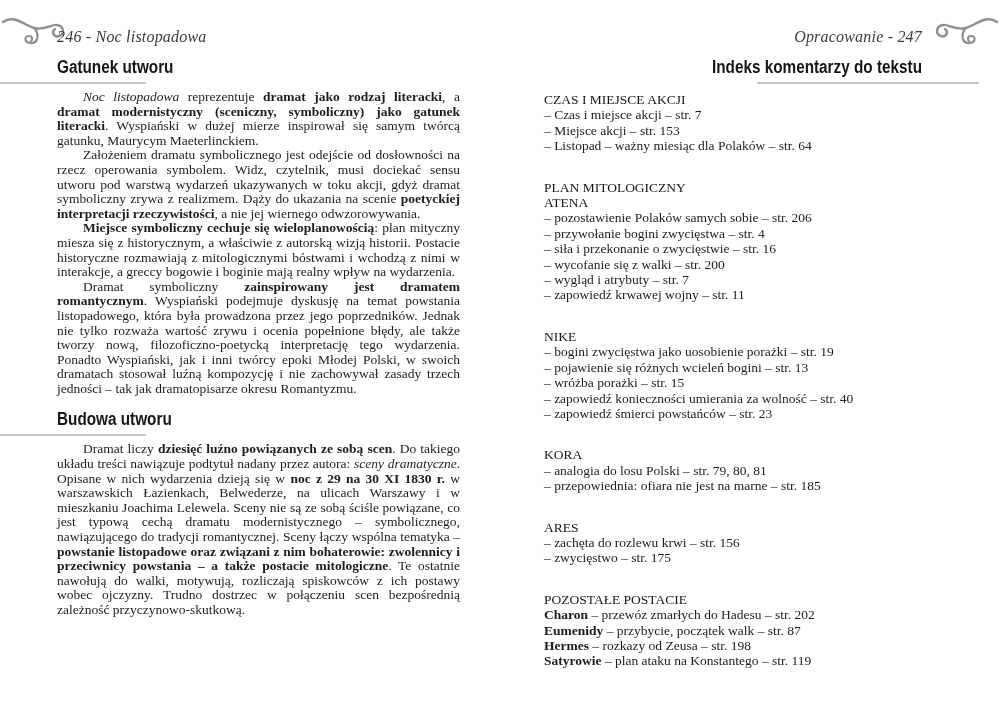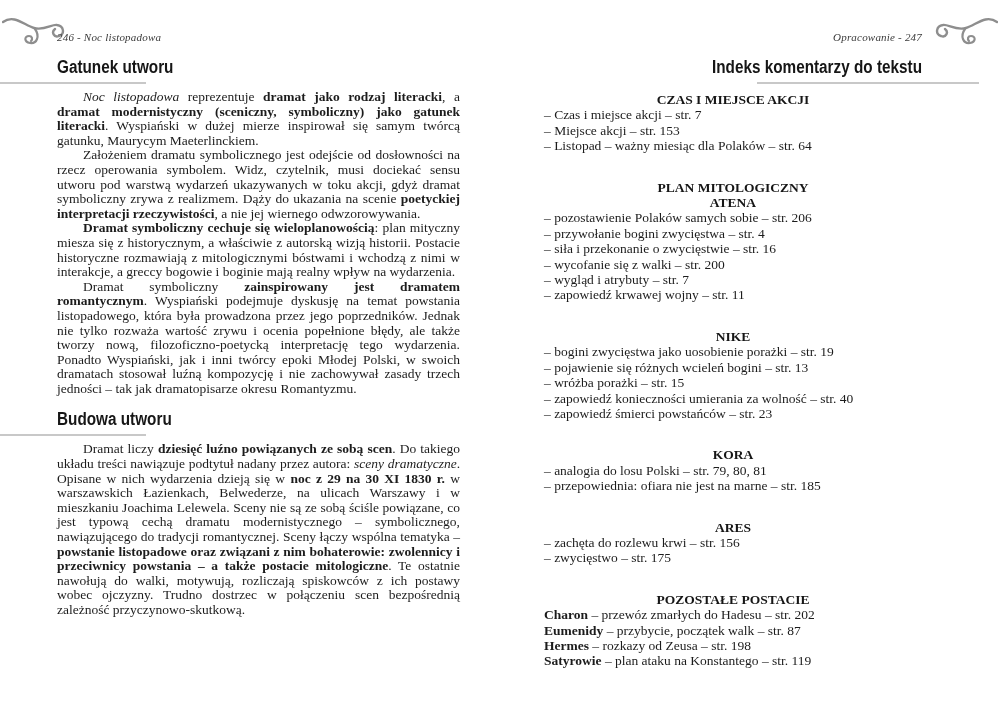--- a/index.html
+++ b/index.html
@@ -7,21 +7,21 @@
     width:1000px;height:707px;position:relative;background:#ffffff;
     font-family:"Liberation Serif", serif;color:#1c1c1c;overflow:hidden;
   }
   .flourish{position:absolute;top:12px;width:70px;height:42px;}
   .fl-left{left:2px;}
   .fl-right{left:928px;transform:scaleX(-1);}
   .page-col{position:absolute;top:30px;}
   .page-left{left:57px;width:403px;}
   .page-right{left:544px;width:378px;}
   .running-head{
-    font-style:italic;font-size:11px;line-height:14px;color:#3a3a3a;
+    font-style:italic;font-size:16px;line-height:14px;color:#3a3a3a;
     letter-spacing:.2px;
   }
   .running-head.rh-right{text-align:right;}
   .sec-title{
     font-family:"Liberation Sans", sans-serif;font-weight:700;
     font-size:18px;line-height:20px;margin:13px 0 0 0;color:#161616;
     transform:scaleX(.85);transform-origin:left bottom;letter-spacing:0;
   }
   .index-title{
     font-family:"Liberation Sans", sans-serif;font-weight:700;
@@ -38,21 +38,21 @@
   }
   .body-par{
     font-size:13.5px;line-height:14.6px;text-align:justify;
     text-indent:26px;margin:0;
   }
   .b{font-weight:bold;}
   .i{font-style:italic;}
   .index-group{margin-top:26px;}
   .index-group:first-child{margin-top:3px;}
   .index-heading{
-    font-weight:bold;font-size:13.5px;line-height:15.4px;color:#161616;text-align:center;
+    font-weight:normal;font-size:13.5px;line-height:15.4px;color:#161616;
   }
   .index-item{font-size:13.5px;line-height:15.4px;}
 </style>
 </head>
 <body>
 
 <svg class="flourish fl-left" viewBox="0 0 70 42" aria-hidden="true">
   <path d="M 1 10 C 12 2, 22 13, 32 16 C 42 19, 50 12, 55 13 C 62 14, 63 22, 57 24 C 52 26, 49 20, 53 17" fill="none" stroke-width="2.4" stroke-linecap="round" stroke="#8e8e8e"></path>
   <path d="M 33 17 C 38 24, 35 32, 28 31 C 22 30, 22 24, 27 24 C 30 24, 31 27, 29 29" fill="none" stroke-width="2.2" stroke-linecap="round" stroke="#8e8e8e"></path>
 </svg>
@@ -62,21 +62,21 @@
 </svg>
 
 <div class="page-col page-left">
   <div class="running-head">246 - Noc listopadowa</div>
   <div id="left-sections">
       <section>
         <h2 class="sec-title">Gatunek utworu</h2>
         <div class="sec-rule"></div>
         <p class="body-par"><span class="i">Noc listopadowa</span><span> reprezentuje </span><span class="b">dramat jako rodzaj literacki</span><span>, a </span><span class="b">dramat modernistyczny (sceniczny, symboliczny) jako gatunek literacki</span><span>. Wyspiański w dużej mierze inspirował się samym twórcą gatunku, Maurycym Maeterlinckiem.</span></p>
         <p class="body-par"><span>Założeniem dramatu symbolicznego jest odejście od dosłowności na rzecz operowania symbolem. Widz, czytelnik, musi dociekać sensu utworu pod warstwą wydarzeń ukazywanych w toku akcji, gdyż dramat symboliczny zrywa z realizmem. Dąży do ukazania na scenie </span><span class="b">poetyckiej interpretacji rzeczywistości</span><span>, a nie jej wiernego odwzorowywania.</span></p>
-        <p class="body-par"><span class="b">Dramat symboliczny cechuje się wieloplanowością</span><span>: plan mityczny miesza się z historycznym, a właściwie z autorską wizją historii. Postacie historyczne rozmawiają z mitologicznymi bóstwami i wchodzą z nimi w interakcje, a greccy bogowie i boginie mają realny wpływ na wydarzenia.</span></p>
+        <p class="body-par"><span class="b">Miejsce symboliczny cechuje się wieloplanowością</span><span>: plan mityczny miesza się z historycznym, a właściwie z autorską wizją historii. Postacie historyczne rozmawiają z mitologicznymi bóstwami i wchodzą z nimi w interakcje, a greccy bogowie i boginie mają realny wpływ na wydarzenia.</span></p>
         <p class="body-par"><span>Dramat symboliczny </span><span class="b">zainspirowany jest dramatem romantycznym</span><span>. Wyspiański podejmuje dyskusję na temat powstania listopadowego, która była prowadzona przez jego poprzedników. Jednak nie tylko rozważa wartość zrywu i ocenia popełnione błędy, ale także tworzy nową, filozoficzno-poetycką interpretację tego wydarzenia. Ponadto Wyspiański, jak i inni twórcy epoki Młodej Polski, w swoich dramatach stosował luźną kompozycję i nie zachowywał zasady trzech jedności – tak jak dramatopisarze okresu Romantyzmu.</span></p>
       </section>
       <section>
         <h2 class="sec-title">Budowa utworu</h2>
         <div class="sec-rule"></div>
         <p class="body-par"><span>Dramat liczy </span><span class="b">dziesięć luźno powiązanych ze sobą scen</span><span>. Do takiego układu treści nawiązuje podtytuł nadany przez autora: </span><span class="i">sceny dramatyczne</span><span>. Opisane w nich wydarzenia dzieją się w </span><span class="b">noc z 29 na 30 XI 1830 r.</span><span> w warszawskich Łazienkach, Belwederze, na ulicach Warszawy i w mieszkaniu Joachima Lelewela. Sceny nie są ze sobą ściśle powiązane, co jest typową cechą dramatu modernistycznego – symbolicznego, nawiązującego do tradycji romantycznej. Sceny łączy wspólna tematyka – </span><span class="b">powstanie listopadowe oraz związani z nim bohaterowie: zwolennicy i przeciwnicy powstania – a także postacie mitologiczne</span><span>. Te ostatnie nawołują do walki, motywują, rozliczają spiskowców z ich postawy wobec ojczyzny. Trudno dostrzec w połączeniu scen bezpośrednią zależność przyczynowo-skutkową.</span></p>
       </section>
     </div>
 </div>
 

